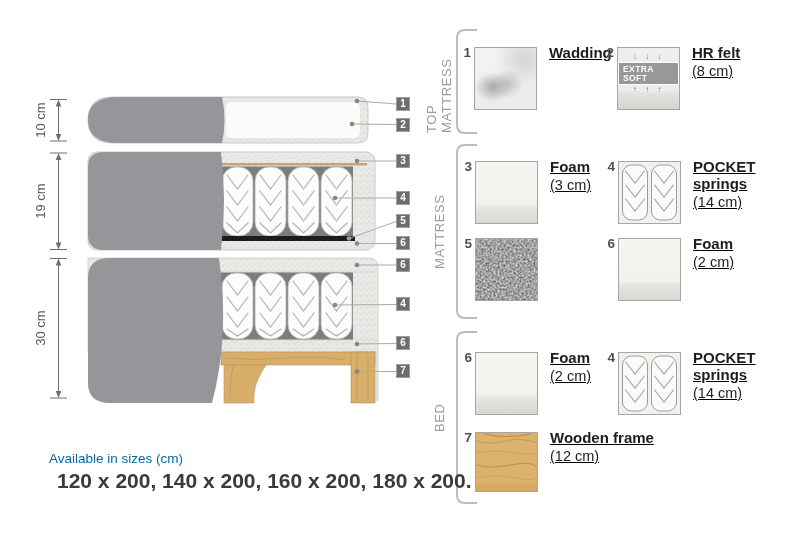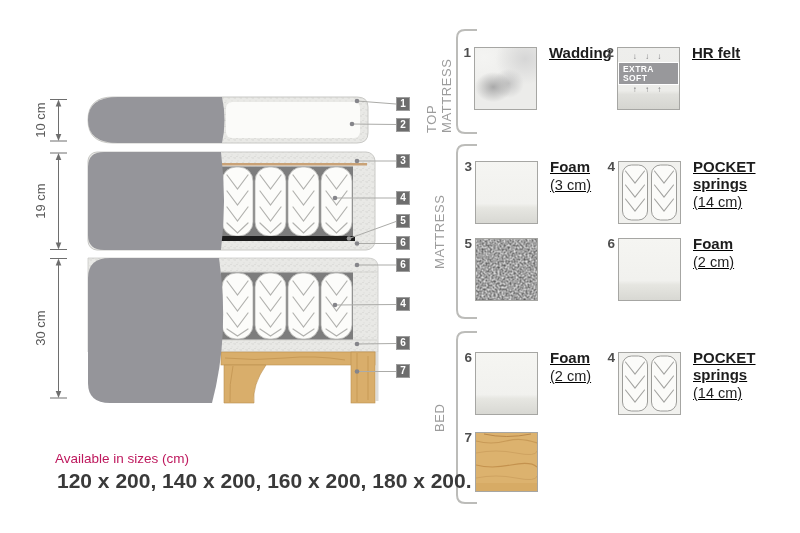--- a/index.html
+++ b/index.html
@@ -40,21 +40,21 @@
     radial-gradient(80% 80% at 15% 15%, #f4f4f2 0%, rgba(244,244,242,0) 80%),
     #ececea;}
   .swatch-foam{background:linear-gradient(180deg,#f5f5f2 0%,#f1f1ee 68%,#e6e6e1 75%,#d8d8d3 100%);}
   .swatch-hrfoam{background:linear-gradient(180deg,#eeeeec 0%,#ecece9 70%,#e0e0dc 76%,#d5d5d0 100%);}
   .hr-stack{position:absolute;left:0;top:5px;width:100%;display:flex;flex-direction:column;
     align-items:center;gap:1px;}
   .hr-arrows{font-size:8px;color:#77777a;letter-spacing:3px;line-height:1;}
   .hr-badge{background:#98989b;color:#ffffff;border:1px solid #ffffff;
     font-size:8.5px;font-weight:bold;letter-spacing:0.4px;padding:2px 4px;line-height:1;}
 
-  .sizes-title{position:absolute;left:55px;top:451px;font-size:13.5px;color:#be185d;z-index:2;}
+  .sizes-title{position:absolute;left:49px;top:451px;font-size:13.5px;color:#0369a1;z-index:2;}
   .sizes-list{position:absolute;left:57px;top:469px;font-size:21px;font-weight:bold;color:#3a3a3a;z-index:2;}
 </style>
 </head>
 <body>
 
 <div id="app">
 
   <svg id="scene" width="800" height="533" viewBox="0 0 800 533">
     <defs>
       <pattern id="speck" width="6" height="6" patternUnits="userSpaceOnUse">
@@ -197,20 +197,21 @@
     <div class="item-num">2</div>
     <div class="swatch swatch-hrfoam">
       <div class="hr-stack">
         <div class="hr-arrows">↓ ↓ ↓</div>
         <div class="hr-badge">EXTRA SOFT</div>
         <div class="hr-arrows">↑ ↑ ↑</div>
       </div>
     </div>
     <div class="item-label">
       <div class="item-name">HR felt</div>
+      <div class="item-dim">(8 cm)</div>
     </div>
   </div>
 
   <div class="item" style="left:459px;top:161px;">
     <div class="item-num">3</div>
     <div class="swatch swatch-foam"></div>
     <div class="item-label">
       <div class="item-name">Foam</div>
       <div class="item-dim">(3 cm)</div>
     </div>
@@ -292,18 +293,22 @@
       <svg width="61" height="58" viewBox="0 0 61 58">
         <rect width="61" height="58" fill="#dcb26e"></rect>
         <path d="M0,8 Q15,12 30,8 T61,10" fill="none" stroke="#c89a57" stroke-width="1.2"></path>
         <path d="M0,20 Q20,16 40,20 T61,18" fill="none" stroke="#cfa361" stroke-width="1"></path>
         <path d="M0,32 Q15,36 35,32 T61,34" fill="none" stroke="#c4924e" stroke-width="1.2"></path>
         <path d="M0,45 Q20,41 40,45 T61,43" fill="none" stroke="#cfa361" stroke-width="1"></path>
         <path d="M8,1 Q30,6 55,1" fill="none" stroke="#b9884a" stroke-width="1"></path>
         <rect y="50" width="61" height="8" fill="#d2a35c" opacity="0.5"></rect>
       </svg>
     </div>
+    <div class="item-label label-wide">
+      <div class="item-name">Wooden frame</div>
+      <div class="item-dim">(12 cm)</div>
+    </div>
   </div>
 
   <div class="sizes-title">Available in sizes (cm)</div>
   <div class="sizes-list">120 x 200, 140 x 200, 160 x 200, 180 x 200.</div>
 
 </div>
 
 </body></html>

